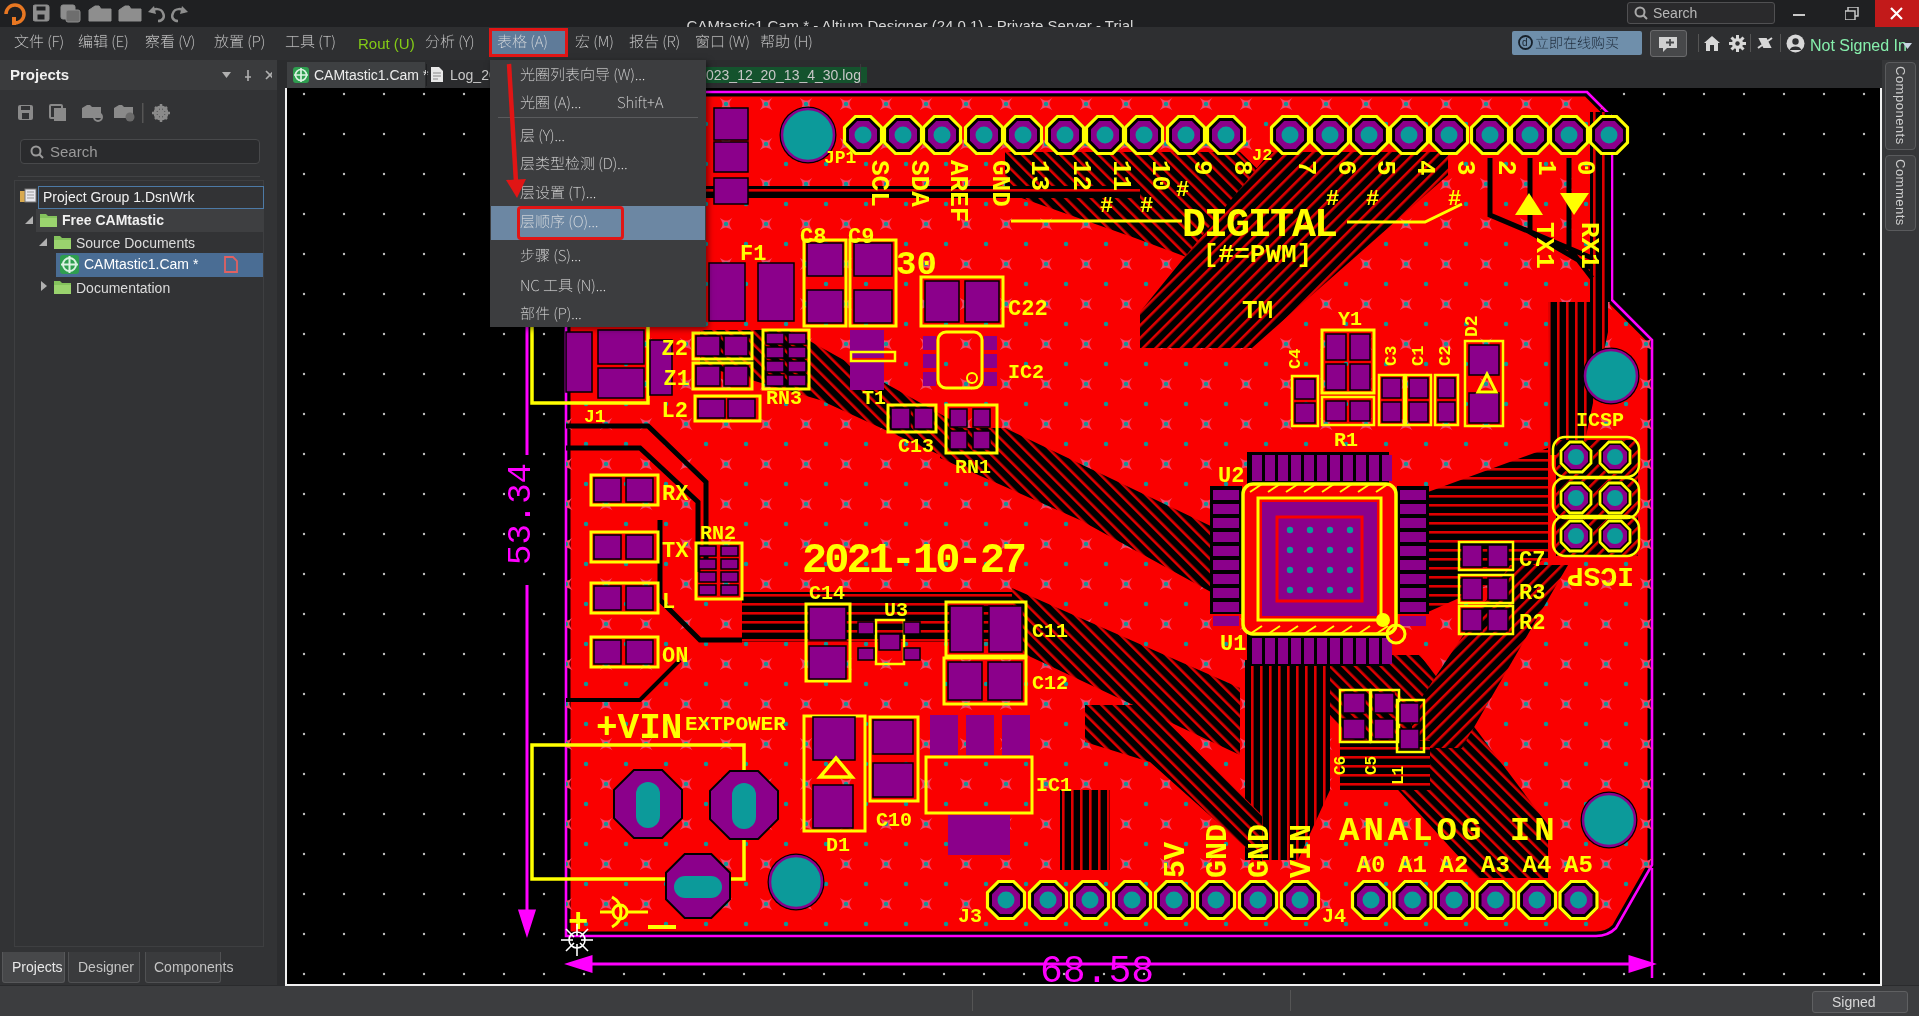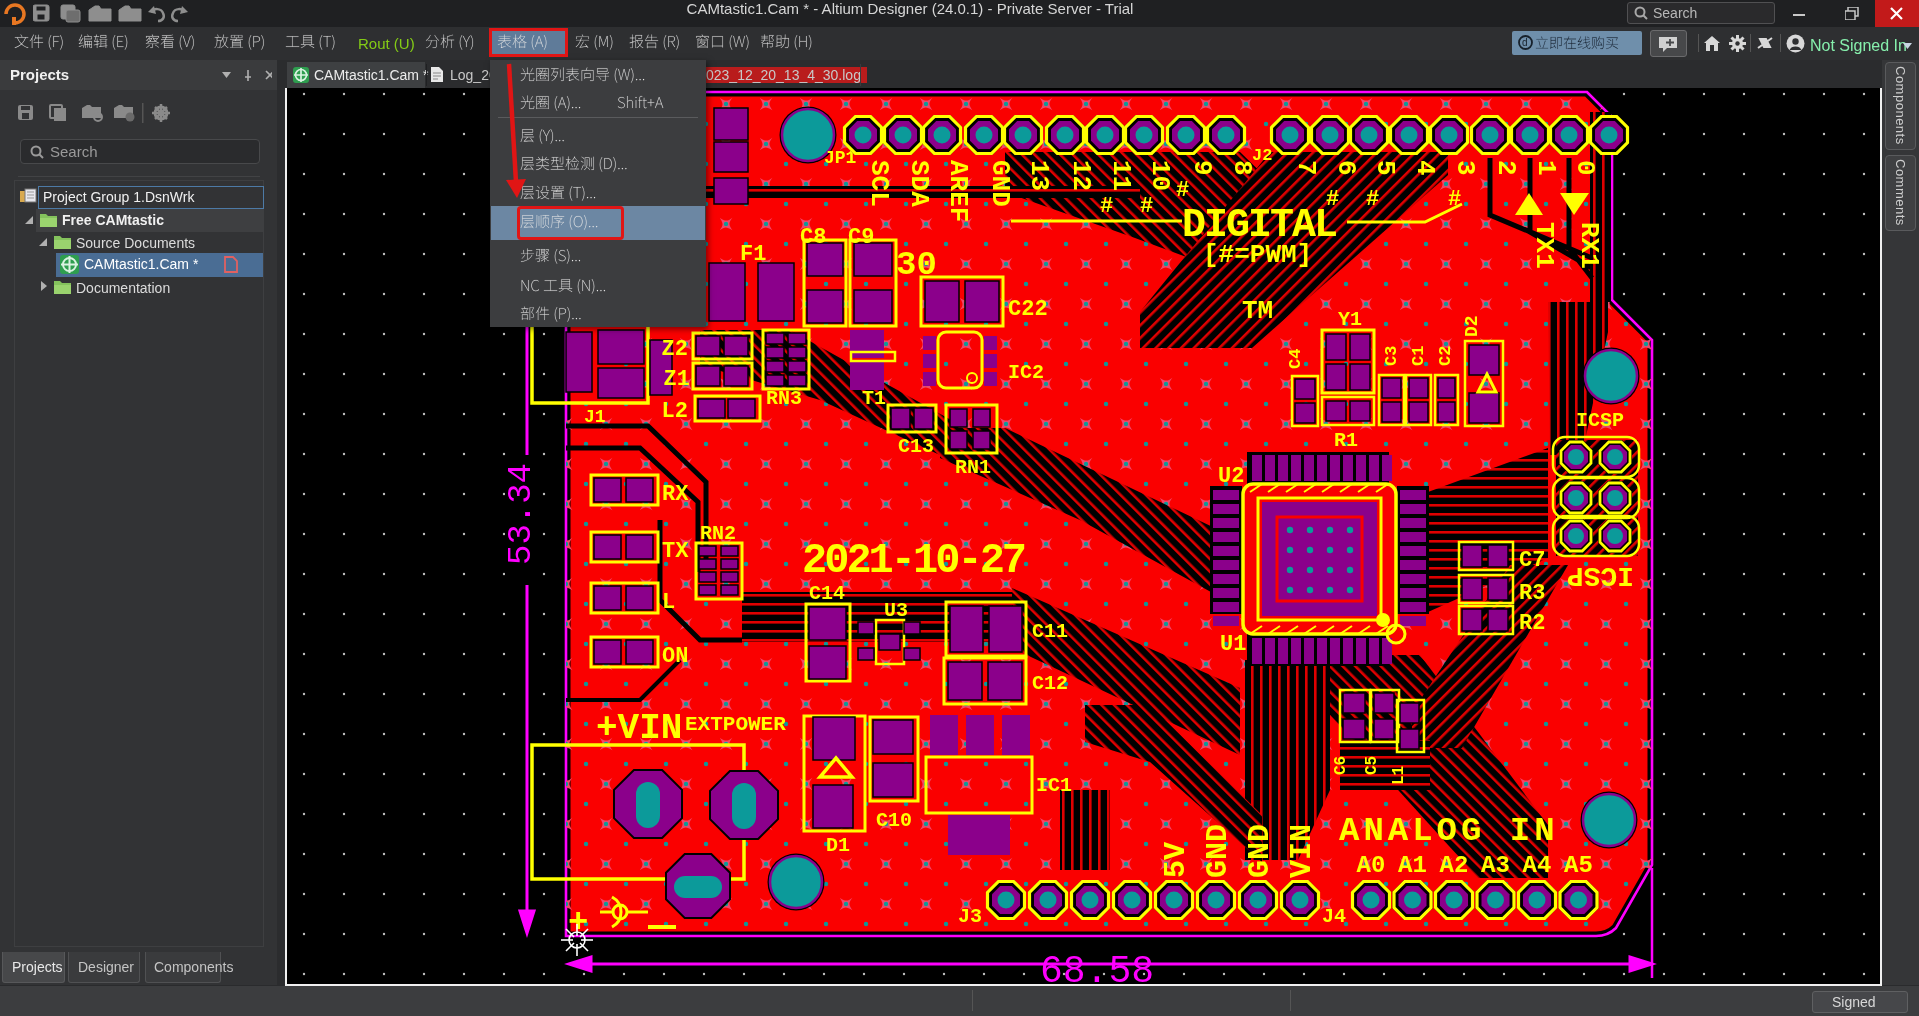--- a/index.html
+++ b/index.html
@@ -16,21 +16,21 @@
     <rect x="4" y="10" width="8" height="6" fill="#1f2022"></rect>
     <rect x="28" y="1" width="14" height="14" rx="2" fill="#8e8e8e"></rect>
     <rect x="33" y="6" width="14" height="12" rx="2" fill="#6e6e6e"></rect>
     <path d="M56,6 l6,-4 h4 l2,3 h10 v12 h-22 z" fill="#8e8e8e"></path>
     <path d="M86,6 l6,-4 h4 l2,3 h10 v12 h-22 z" fill="#8e8e8e"></path>
     <path d="M118,8 C121,4 128,4 130,9 C132,13 130,17 125,17" fill="none" stroke-width="2.5"></path>
     <path d="M121,2 l-6,6 l8,2 z" stroke="none"></path>
     <path d="M152,8 C149,4 142,4 140,9 C138,13 140,17 145,17" fill="none" stroke-width="2.5"></path>
     <path d="M149,2 l6,6 l-8,2 z" stroke="none"></path>
   </svg>
-<div class="abs" style="left:0;top:0;width:1820px;text-align:center;font-size:15px;color:#d6d6d6">CAMtastic1.Cam * - Altium Designer (24.0.1) - Private Server - Trial</div>
+<div class="abs" style="left:0;top:17px;width:1820px;text-align:center;font-size:15px;color:#d6d6d6">CAMtastic1.Cam * - Altium Designer (24.0.1) - Private Server - Trial</div>
 <div class="abs" style="left:1627px;top:2px;width:148px;height:22px;background:#2a2a2c;border:1px solid #505052;border-radius:3px"></div>
 <svg class="abs" style="left:1634px;top:6px" width="15" height="15">
     <circle cx="6" cy="6" r="4.5" fill="none" stroke="#a8a8a8" stroke-width="2"></circle>
     <line x1="9.5" y1="9.5" x2="13" y2="13" stroke="#a8a8a8" stroke-width="2"></line>
   </svg>
 <div class="abs" style="left:1653px;top:5px;font-size:14px;color:#b8b8b8">Search</div>
 <div class="abs" style="left:1793px;top:14px;width:12px;height:2px;background:#c8c8c8"></div>
 <svg class="abs" style="left:1845px;top:7px" width="14" height="13">
     <rect x="3" y="0" width="10" height="9" fill="none" stroke="#c8c8c8" stroke-width="1.5"></rect>
     <rect x="0" y="4" width="10" height="9" fill="#1f2022" stroke="#c8c8c8" stroke-width="1.5"></rect>
@@ -206,21 +206,21 @@
     <rect width="16" height="16" rx="3" fill="#2e9e4f"></rect>
     <circle cx="8" cy="8" r="5.5" fill="none" stroke="#d9f2e1" stroke-width="1.7"></circle>
     <path d="M8,1 v14 M1,8 h14" stroke="#d9f2e1" stroke-width="1.7"></path>
   </svg>
 <div class="abs" style="left:314px;top:67px;font-size:14px;color:#ececec">CAMtastic1.Cam *</div>
 <svg class="abs" style="left:430px;top:66px" width="14" height="17">
     <path d="M1,1 h8 l4,4 v11 h-12 z" fill="#e8e8e8"></path>
     <path d="M3,7 h8 M3,10 h8 M3,13 h5" stroke="#888" stroke-width="1"></path>
   </svg>
 <div class="abs" style="left:450px;top:67px;font-size:14px;color:#c8c8c8">Log_2023_12_20_13_4_30.log</div>
-<div class="abs" style="left:706px;top:67px;font-size:14px;color:#c8c8c8;background:#b91c1c;padding-right:6px">023_12_20_13_4_30.log</div>
+<div class="abs" style="left:706px;top:67px;font-size:14px;color:#c8c8c8;background:#14532d;padding-right:6px">023_12_20_13_4_30.log</div>
 <div class="abs" style="left:426px;top:64px;width:1px;height:22px;background:#1f2022"></div>
 <div class="abs" style="left:860px;top:64px;width:1px;height:22px;background:#3a3b3d"></div>
 <div class="abs" style="left:285px;top:88px;width:1597px;height:898px;background:#f0f0f0"></div>
 <svg width="1593" height="896" viewBox="287 88 1593 896" style="position:absolute;left:287px;top:88px">
     <defs>
 <pattern id="grid" width="40" height="40" patternUnits="userSpaceOnUse">
  <circle cx="24" cy="14" r="1.2" fill="#c0c0c0"></circle>
 </pattern>
 <pattern id="stars" width="40" height="40" patternUnits="userSpaceOnUse">
  <path d="M6,15 C6.9,20.8 7.6,22.6 15,24 C7.6,25.4 6.9,27.2 6,33 C5.1,27.2 4.4,25.4 -3,24 C4.4,22.6 5.1,20.8 6,15 Z" fill="#f0486a" transform="rotate(45 6 24)"></path>

